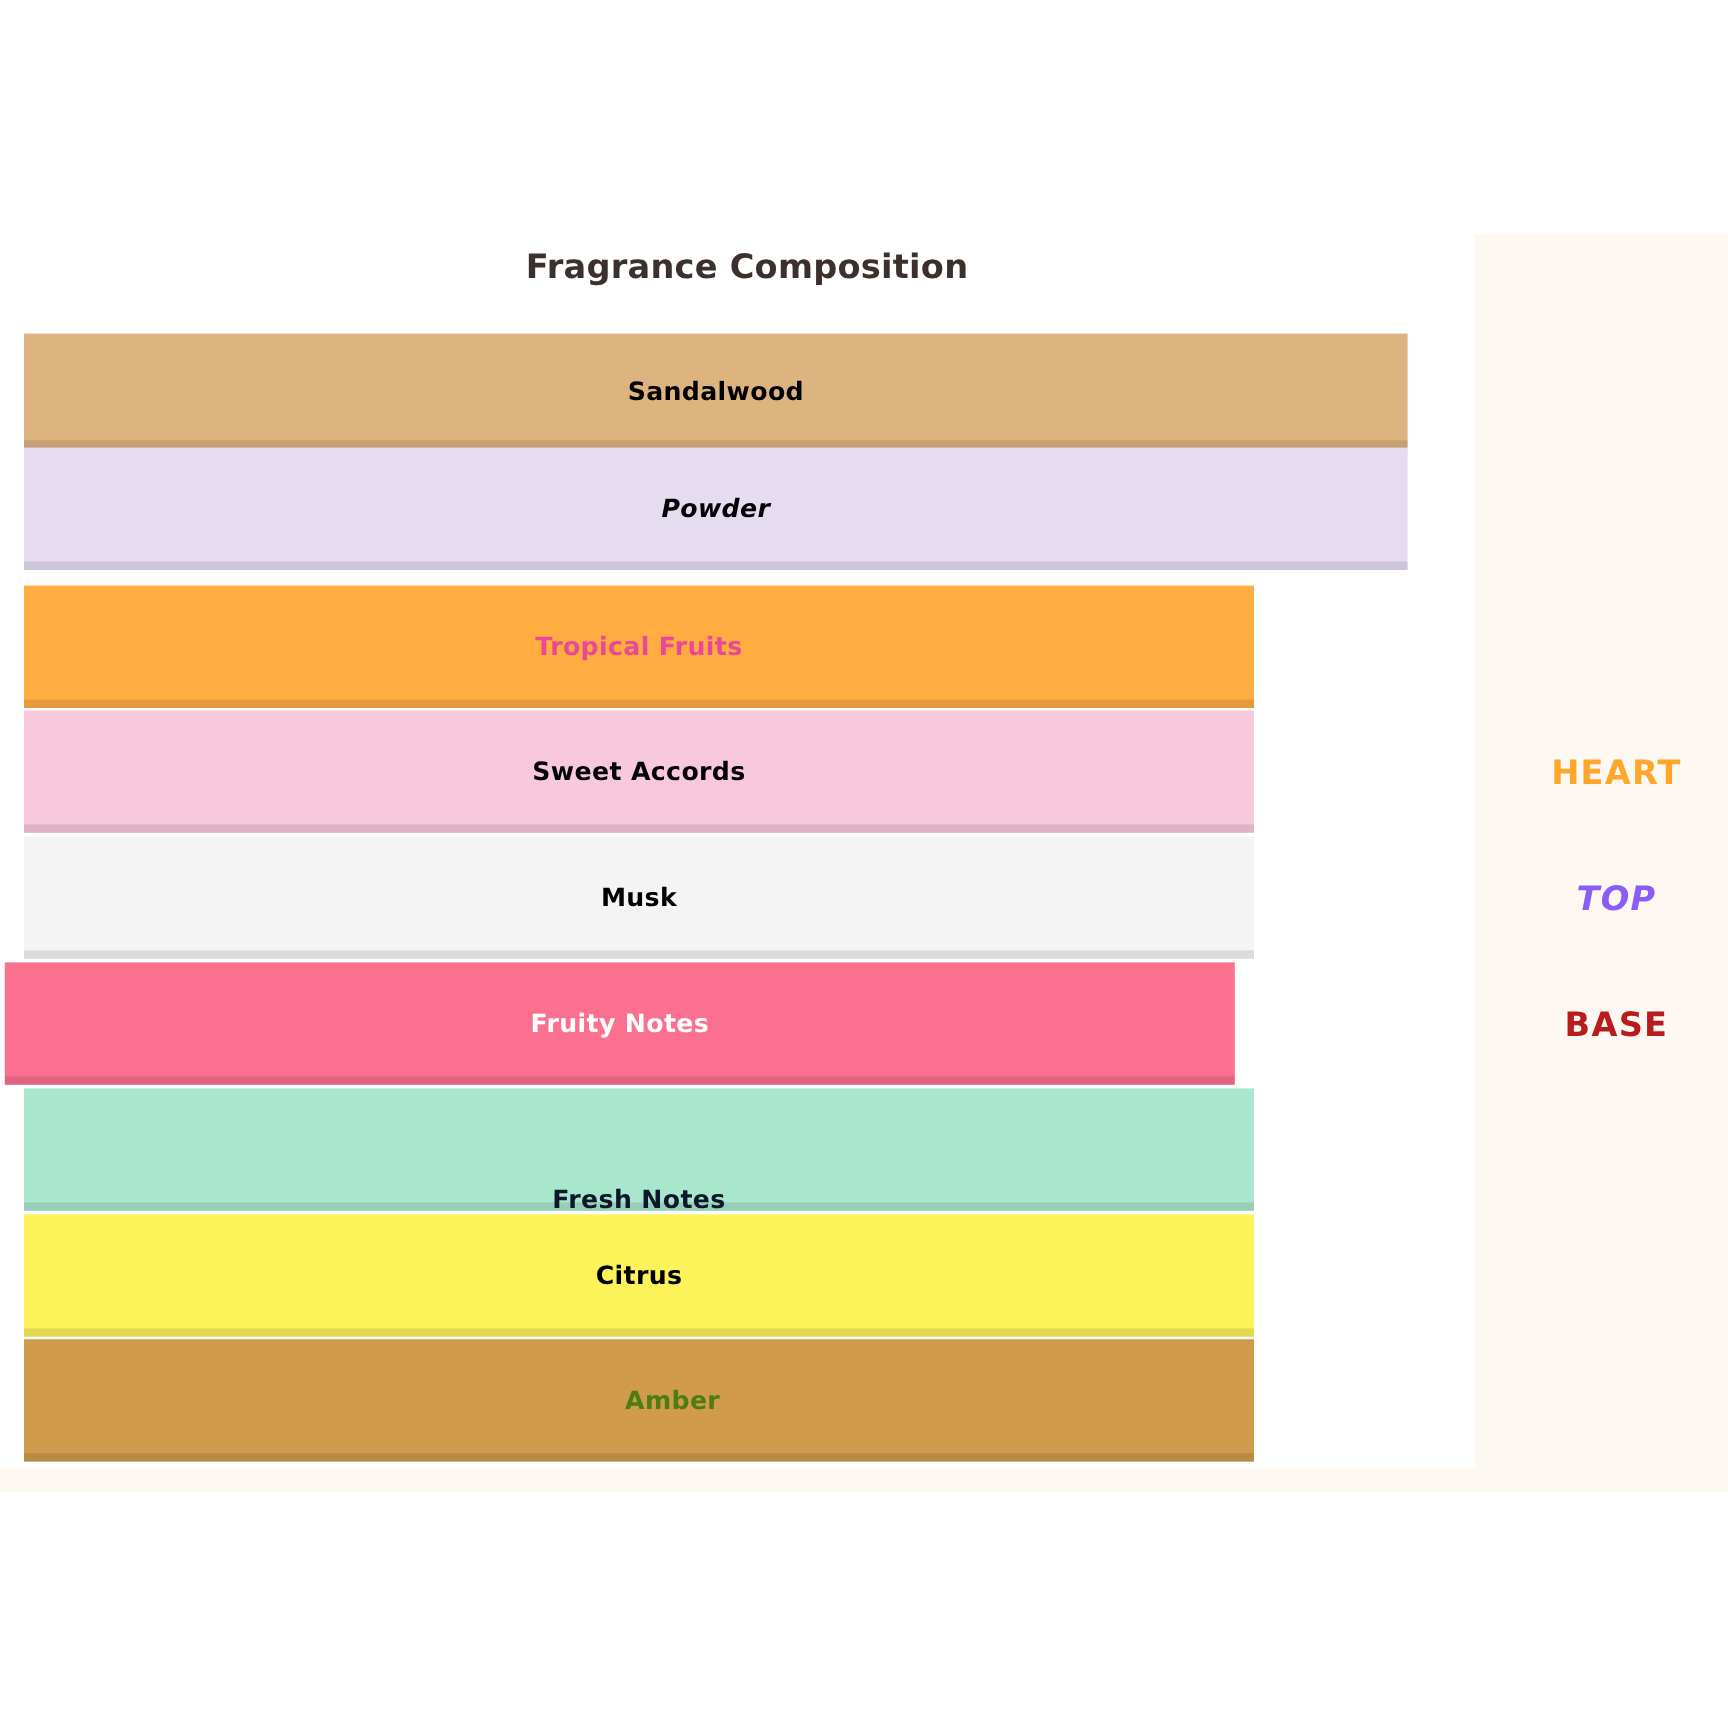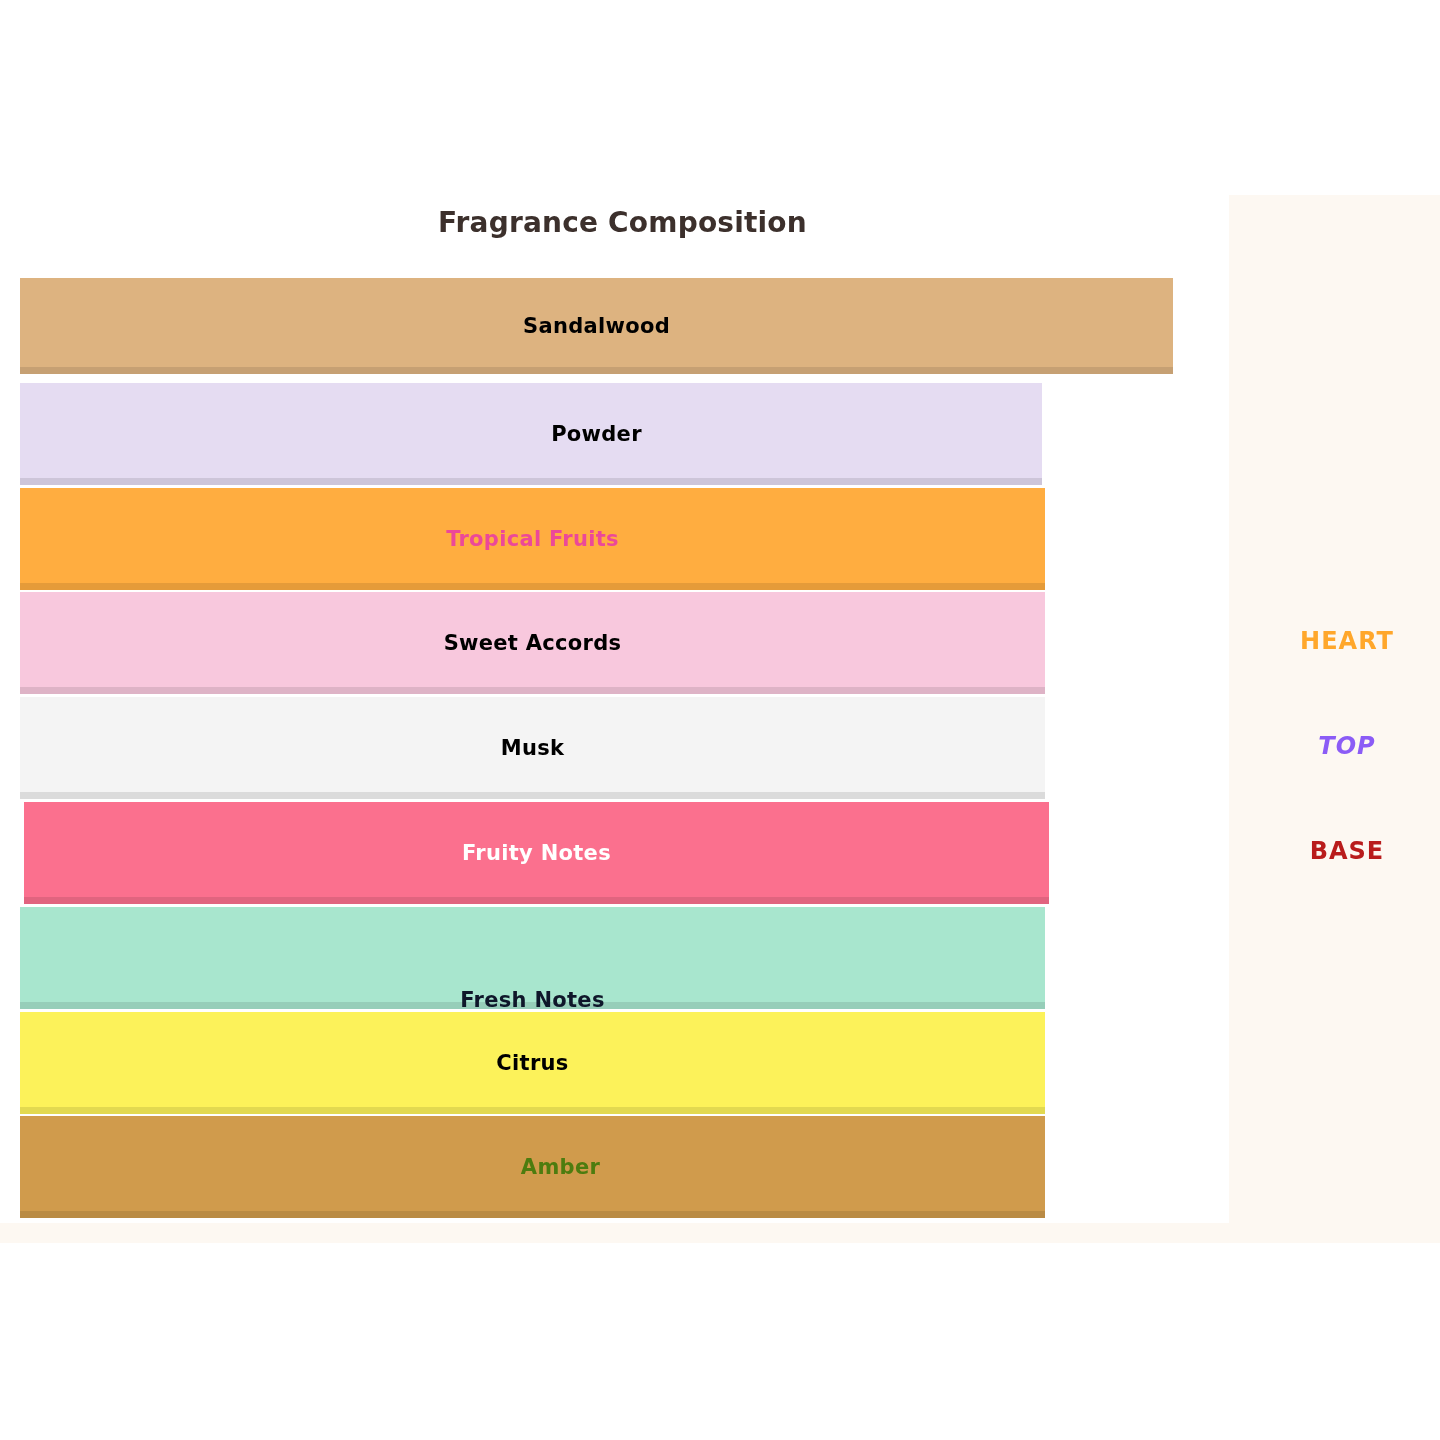--- a/index.html
+++ b/index.html
@@ -94,62 +94,62 @@
   .bar-label.wide {
     width: 1153px;
   }
 
   
   .legend {
     position: absolute;
     right: 33px;
     width: 120px;
     text-align: center;
-    font-size: 24px;
+    font-size: 28px;
     font-weight: bold;
     letter-spacing: 1px;
   }
 </style>
 </head>
 <body>
 
 <div id="canvas">
 
   <div class="figure-bg"></div>
   <div class="plot-area"></div>
 
   <div class="chart-title">Fragrance Composition</div>
 
   <div id="bars-layer">
       <div class="bar" style="left: 20px; top: 278px; width: 1153px; height: 96px;">
         <div class="bar-body" style="background: rgb(221, 179, 128);"></div>
         <div class="bar-shade"></div>
         <div class="bar-label wide" style="color: rgb(0, 0, 0);">Sandalwood</div>
       </div>
-      <div class="bar" style="left: 20px; top: 383px; width: 1022px; height: 102px;">
+      <div class="bar" style="left: 20px; top: 373px; width: 1153px; height: 102px; font-style: italic;">
         <div class="bar-body" style="background: rgb(229, 220, 242);"></div>
         <div class="bar-shade"></div>
         <div class="bar-label wide" style="color: rgb(0, 0, 0);">Powder</div>
       </div>
       <div class="bar" style="left: 20px; top: 487.6px; width: 1025px; height: 102px;">
         <div class="bar-body" style="background: rgb(255, 173, 64);"></div>
         <div class="bar-shade"></div>
         <div class="bar-label" style="color: #ec4899;">Tropical Fruits</div>
       </div>
       <div class="bar" style="left: 20px; top: 592.4px; width: 1025px; height: 102px;">
         <div class="bar-body" style="background: rgb(248, 200, 221);"></div>
         <div class="bar-shade"></div>
         <div class="bar-label" style="color: rgb(0, 0, 0);">Sweet Accords</div>
       </div>
       <div class="bar" style="left: 20px; top: 697.2px; width: 1025px; height: 102px;">
         <div class="bar-body" style="background: rgb(244, 244, 244);"></div>
         <div class="bar-shade"></div>
         <div class="bar-label" style="color: rgb(0, 0, 0);">Musk</div>
       </div>
-      <div class="bar" style="left: 24px; top: 802px; width: 1025px; height: 102px; text-decoration: underline;">
+      <div class="bar" style="left: 4px; top: 802px; width: 1025px; height: 102px; text-decoration: underline;">
         <div class="bar-body" style="background: rgb(251, 112, 142);"></div>
         <div class="bar-shade"></div>
         <div class="bar-label" style="color: rgb(255, 255, 255);">Fruity Notes</div>
       </div>
       <div class="bar" style="left: 20px; top: 906.8px; width: 1025px; height: 102px;">
         <div class="bar-body" style="background: rgb(168, 230, 206);"></div>
         <div class="bar-shade"></div>
         <div class="bar-label" style="color: #0f172a; margin-top: 42px;">Fresh Notes</div>
       </div>
       <div class="bar" style="left: 20px; top: 1011.6px; width: 1025px; height: 102px;">

